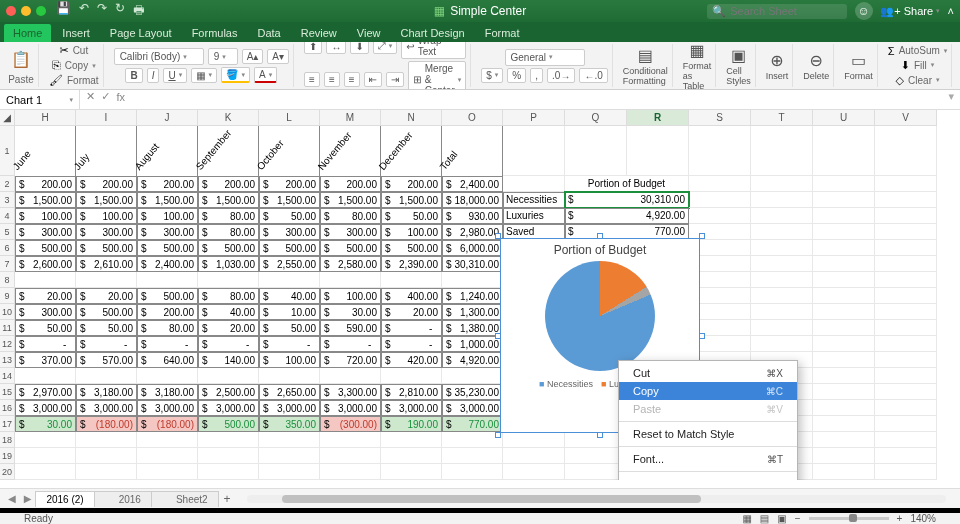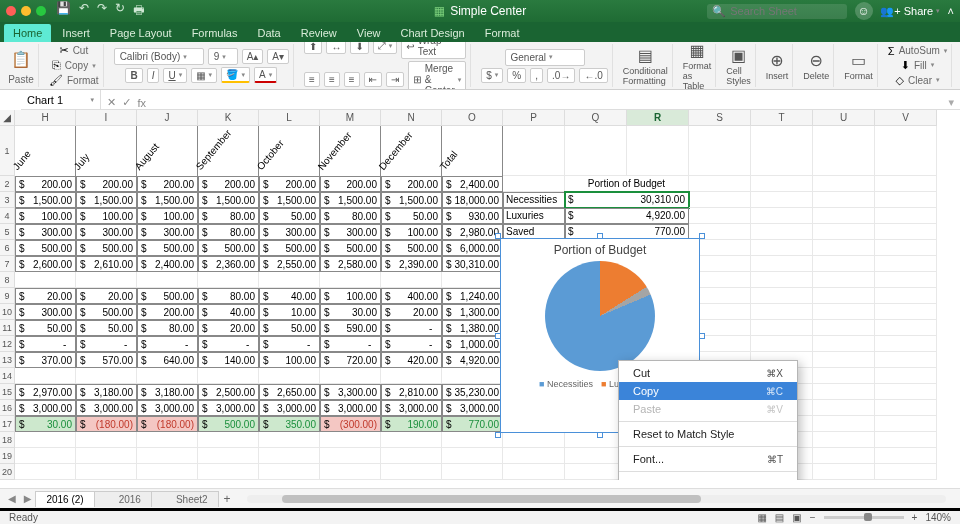--- a/index.html
+++ b/index.html
@@ -16,37 +16,37 @@
 .titlebar .title { position: absolute; left: 50%; transform: translateX(-50%); font-size: 12px; display: flex; align-items: center; gap: 5px; }
 .titlebar .right { margin-left: auto; display: flex; align-items: center; gap: 8px; font-size: 11px; }
 .searchbox { display: flex; align-items: center; gap: 4px; padding: 1px 6px; border-radius: 3px; background: rgba(255,255,255,.12); color: #cfe7d3; width: 140px; }
 .searchbox input { background: transparent; border: 0; color: #cfe7d3; font-size: 11px; width: 100%; outline: none; }
 .share { display: flex; align-items: center; gap: 3px; }
 .avatar { width: 18px; height: 18px; border-radius: 50%; background: rgba(255,255,255,.2); display: flex; align-items: center; justify-content: center; font-size: 12px; }
 
 
 .ribtabs { height: 20px; background: #1a6432; display: flex; align-items: flex-end; padding: 0 4px; gap: 2px; color: #d9ecd9; font-size: 11px; }
 .ribtab { padding: 3px 9px; border-radius: 2px 2px 0 0; cursor: default; }
-.ribtab.active { background: #5eead4; color: #1a6432; }
+.ribtab.active { background: #22c55e; color: #1a6432; }
 
 
 .ribbon { height: 48px; background: #f3f3f3; border-bottom: 1px solid #d0d0d0; display: flex; align-items: center; padding: 2px 4px; gap: 6px; overflow: hidden; }
 .rgroup { display: flex; flex-direction: column; align-items: center; gap: 2px; padding: 0 4px; border-right: 1px solid #e0e0e0; height: 100%; justify-content: center; }
 .rgroup:last-child { border-right: 0; }
 .rrow { display: flex; align-items: center; gap: 4px; }
 .rbtn { padding: 2px 5px; border: 1px solid #ccc; background: #fff; border-radius: 2px; font-size: 10px; display: flex; align-items: center; gap: 3px; color: #555; }
 .rbtn.small { padding: 1px 4px; font-size: 10px; }
 .rlbl { font-size: 10px; color: #666; }
 .icondrop { font-size: 7px; color: #888; }
 .bigicon { width: 26px; height: 26px; display: flex; align-items: center; justify-content: center; font-size: 16px; color: #666; }
 .stackbtn { display: flex; flex-direction: column; align-items: center; gap: 1px; font-size: 9px; color: #555; }
 .stackbtn .ico { font-size: 16px; }
 
 
-.fbar { height: 20px; display: flex; align-items: flex-end; border-bottom: 1px solid #ddd; background: #fff; font-size: 11px; margin-left: 21px; }
+.fbar { height: 20px; display: flex; align-items: flex-start; border-bottom: 1px solid #ddd; background: #fff; font-size: 11px; }
 .namebox { width: 80px; padding: 0 6px; border-right: 1px solid #ddd; height: 100%; display: flex; align-items: center; }
 .fx { padding: 0 6px; color: #888; display: flex; gap: 6px; align-items: center; }
 
 
 .gridwrap { position: relative; height: 370px; overflow: hidden; background: #fff; }
 .grid { display: grid; grid-template-columns: 15px repeat(8,61px) 62px 62px 62px 62px 62px 62px 62px; font-size: 10px; }
 .colhdr { background: #f5f5f5; border-right: 1px solid #ddd; border-bottom: 1px solid #ddd; text-align: center; padding: 2px 0; color: #555; font-size: 10px; position: sticky; top: 0; }
 .colhdr.sel { background: #d9ead9; color: #1a6432; font-weight: bold; }
 .rowhdr { background: #f5f5f5; border-right: 1px solid #ddd; border-bottom: 1px solid #ddd; text-align: center; color: #555; font-size: 9px; display: flex; align-items: center; justify-content: center; }
 .cell { border-right: 1px solid #e8e8e8; border-bottom: 1px solid #e8e8e8; padding: 1px 3px; height: 16px; display: flex; align-items: center; font-size: 10px; }
@@ -89,21 +89,21 @@
 
 .sheettabs { position: absolute; bottom: 16px; left: 0; right: 0; height: 20px; background: #f5f5f5; border-top: 1px solid #ddd; display: flex; align-items: center; padding: 0 4px; font-size: 10px; }
 .navbtn { padding: 0 4px; color: #888; }
 .stab { padding: 2px 10px; border: 1px solid #ccc; border-bottom: 0; background: #fff; margin-right: -1px; }
 .stab.inactive { background: #eee; color: #666; padding-left: 24px; }
 .addsheet { padding: 0 6px; font-size: 12px; color: #666; }
 .hscroll { flex: 1; height: 8px; margin: 0 10px; background: #eee; border-radius: 4px; position: relative; }
 .hscroll .thumb { position: absolute; left: 5%; width: 60%; height: 100%; background: #c0c0c0; border-radius: 4px; }
 
 
-.status { position: absolute; bottom: 0; left: 0; right: 0; height: 16px; background: #f3f3f3; border-top: 3px solid #000000; display: flex; align-items: center; padding: 0 9px; font-size: 10px; color: #555; }
+.status { position: absolute; bottom: 0; left: 0; right: 0; height: 16px; background: #f3f3f3; border-top: 5px solid #000000; display: flex; align-items: center; padding: 0 24px; font-size: 10px; color: #555; }
 .status .right { margin-left: auto; display: flex; align-items: center; gap: 8px; }
 .zslider { width: 80px; height: 3px; background: #ccc; position: relative; }
 .zslider .zt { position: absolute; left: 50%; top: -3px; width: 8px; height: 8px; background: #888; border-radius: 2px; }
 </style>
 </head>
 <body>
 
 <div class="titlebar">
   <div class="wbtns">
     <div class="wbtn close"></div>
@@ -564,21 +564,21 @@
       <div class="cell num bb ">
         <span class="d ">$</span>
         <span class="">2,610.00</span>
       </div>
       <div class="cell num bb ">
         <span class="d ">$</span>
         <span class="">2,400.00</span>
       </div>
       <div class="cell num bb ">
         <span class="d ">$</span>
-        <span class="">2,360.00</span>
+        <span class="">1,030.00</span>
       </div>
       <div class="cell num bb ">
         <span class="d ">$</span>
         <span class="">2,550.00</span>
       </div>
       <div class="cell num bb ">
         <span class="d ">$</span>
         <span class="">2,580.00</span>
       </div>
       <div class="cell num bb ">

